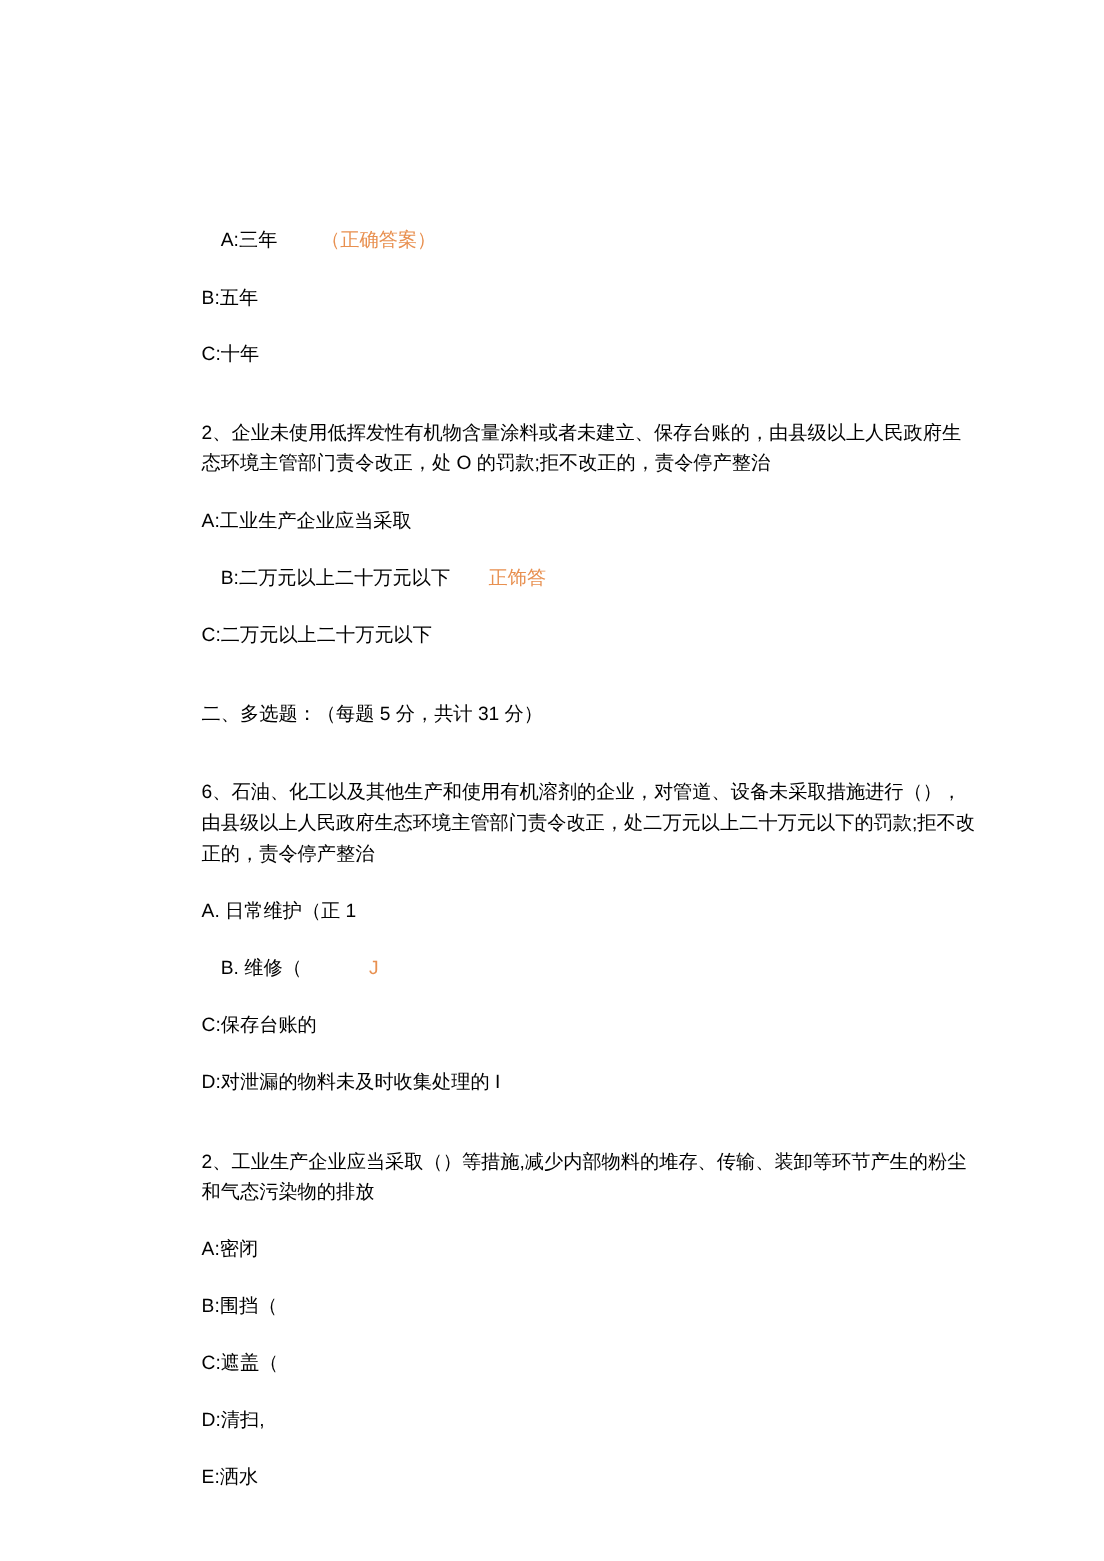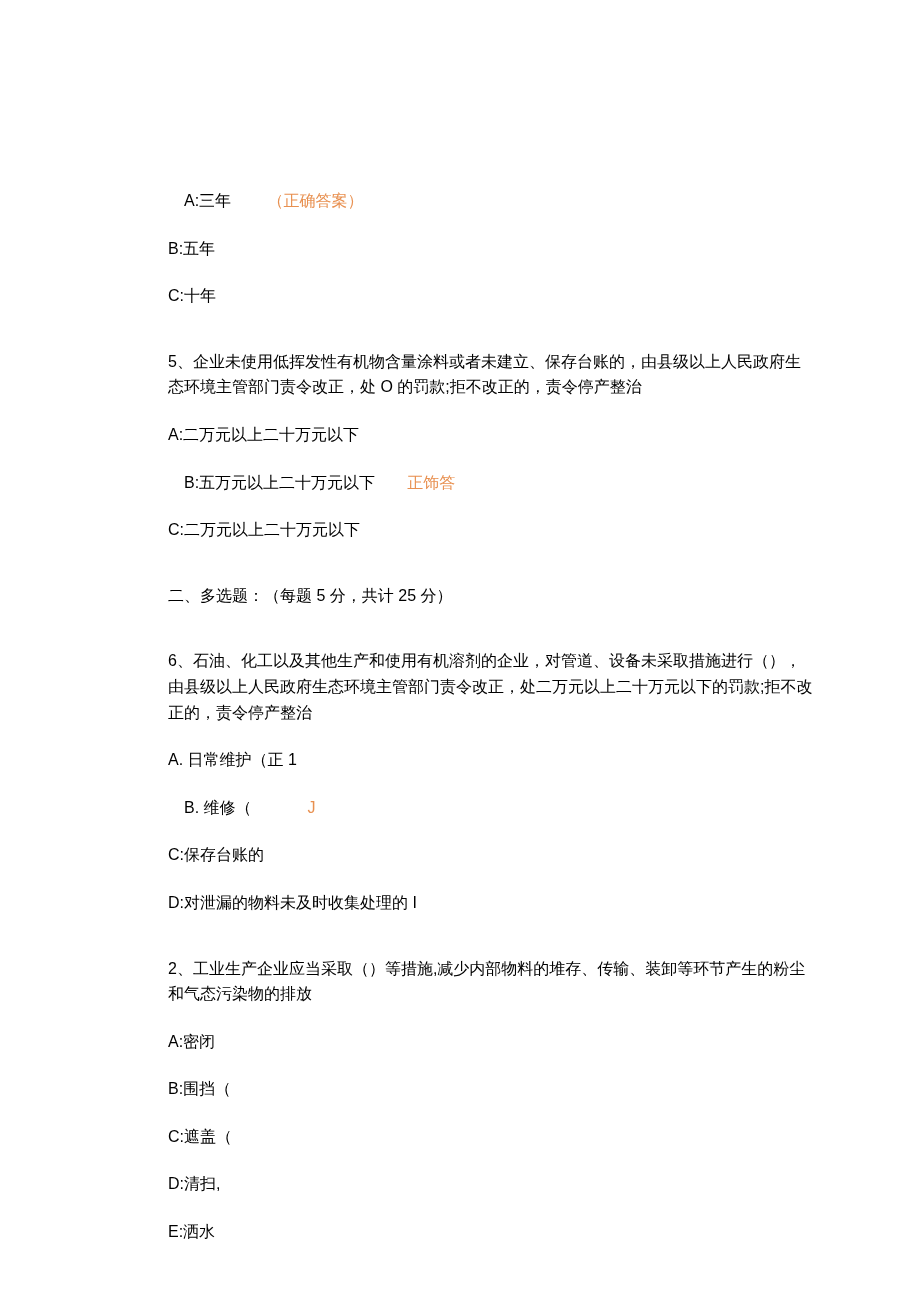--- a/index.html
+++ b/index.html
@@ -40,31 +40,31 @@
 
 <div class="option">
   <span>A:三年</span>
   <span class="correct-answer">（正确答案）</span>
 </div>
 
 <div class="option">B:五年</div>
 
 <div class="option">C:十年</div>
 
-<div class="question">5、企业未使用低挥发性有机物含量涂料或者未建立、保存台账的，由县级以上人民政府生态环境主管部门责令改正，处 O 的罚款;拒不改正的，责令停产整治</div>
+<div class="question">2、企业未使用低挥发性有机物含量涂料或者未建立、保存台账的，由县级以上人民政府生态环境主管部门责令改正，处 O 的罚款;拒不改正的，责令停产整治</div>
 
-<div class="option">A:二万元以上二十万元以下</div>
+<div class="option">A:工业生产企业应当采取</div>
 
 <div class="option">
-  <span>B:五万元以上二十万元以下</span><span class="correct-answer">正饰答</span>
+  <span>B:二万元以上二十万元以下</span><span class="correct-answer">正饰答</span>
 </div>
 
 <div class="option">C:二万元以上二十万元以下</div>
 
-<div class="section-header">二、多选题：（每题 5 分，共计 25 分）</div>
+<div class="section-header">二、多选题：（每题 5 分，共计 31 分）</div>
 
 <div class="question">6、石油、化工以及其他生产和使用有机溶剂的企业，对管道、设备未采取措施进行（），由县级以上人民政府生态环境主管部门责令改正，处二万元以上二十万元以下的罚款;拒不改正的，责令停产整治</div>
 
 <div class="option">A. 日常维护（正 1</div>
 
 <div class="option">
   <span>B. 维修（</span><span class="j-mark">J</span>
 </div>
 
 <div class="option">C:保存台账的</div>

